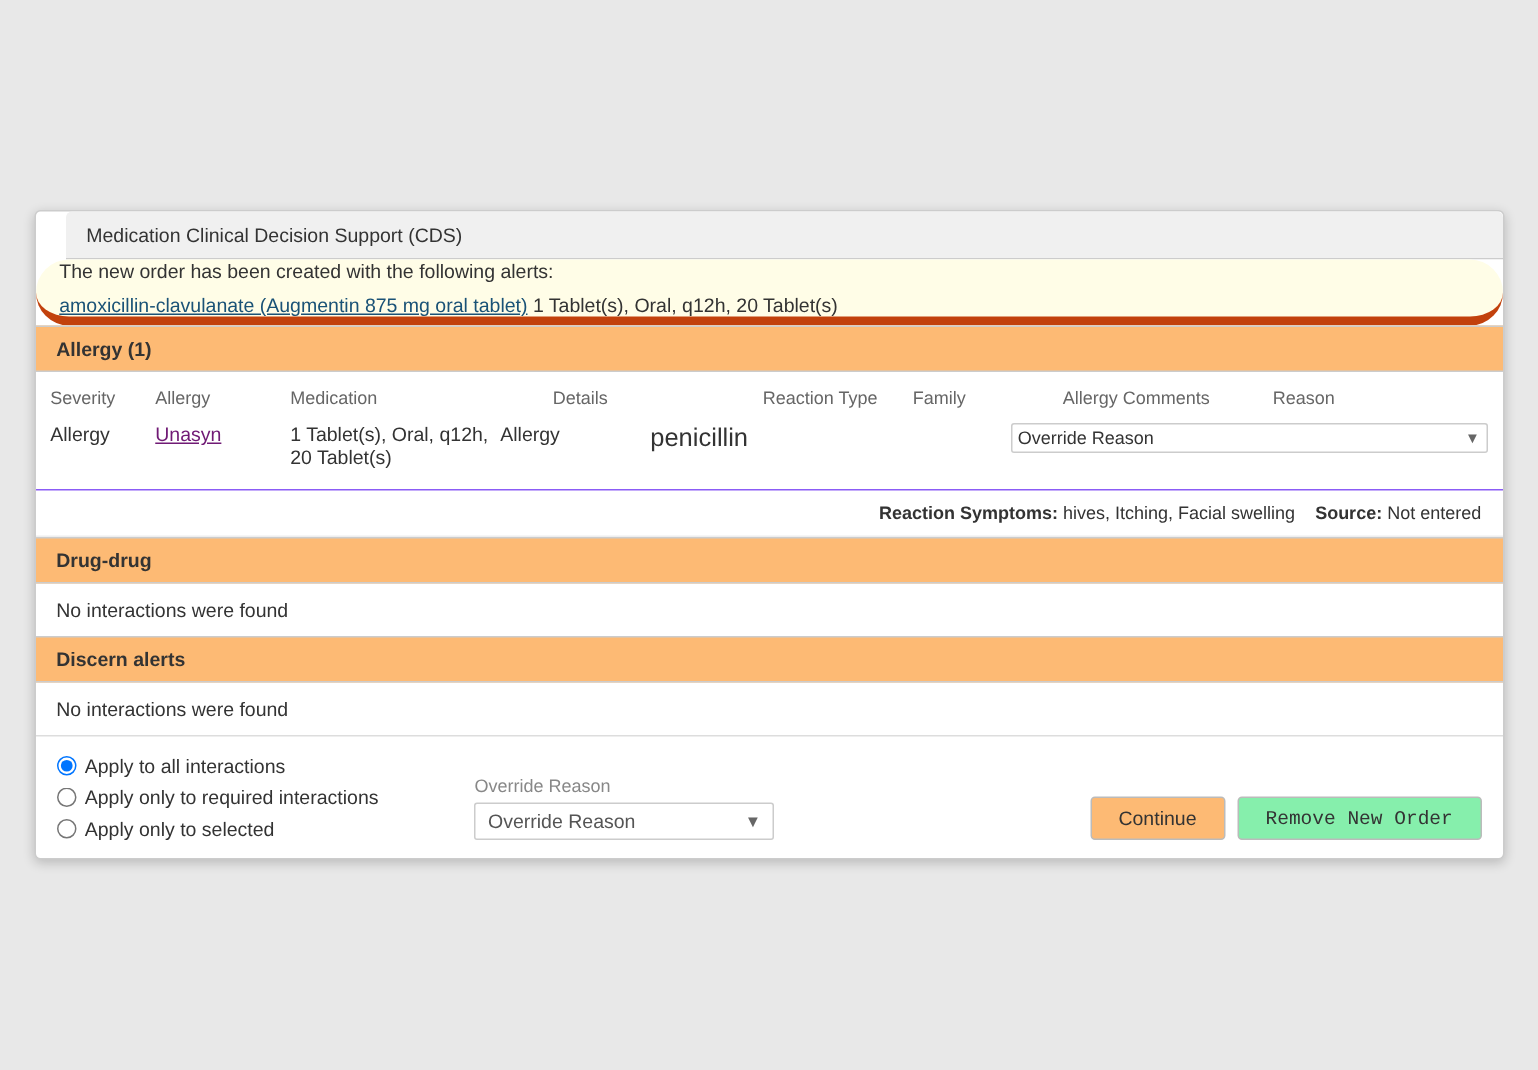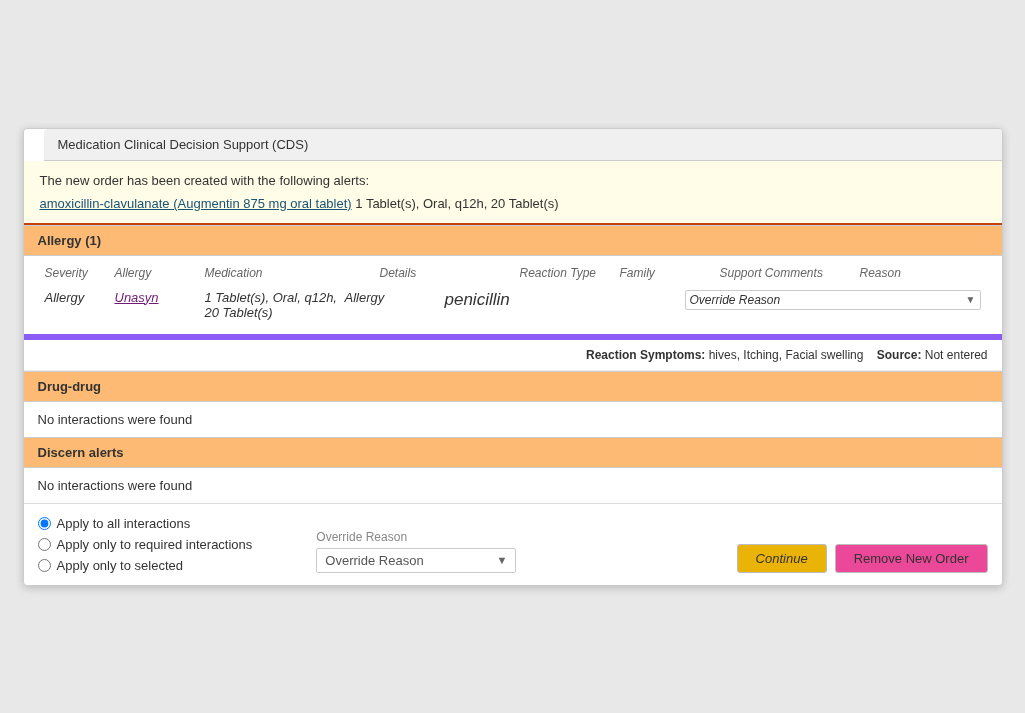--- a/index.html
+++ b/index.html
@@ -25,22 +25,23 @@
       border-bottom: 1px solid #ccc;
       padding: 8px 14px;
       font-size: 13px;
       font-weight: normal;
       color: #333;
       border-radius: 4px 4px 0 0;
       margin-left: 20px;
     }
     .alert-banner {
       background: #fffde7;
-      border-bottom: 2px solid #c2410c;
-      padding: 12px 16px;
+      border-bottom: 6px solid #c2410c;
+      padding: 0 16px;
+      border-radius: 27px;
     }
     .alert-banner p {
       color: #333;
       margin-bottom: 8px;
       font-size: 13px;
     }
     .alert-banner a {
       color: #1a5276;
       text-decoration: underline;
       cursor: pointer;
@@ -53,23 +54,22 @@
       background: #fdba74;
       border-top: 1px solid #ccc;
       border-bottom: 1px solid #ccc;
       padding: 7px 14px;
       font-size: 13px;
       font-weight: bold;
       color: #333;
     }
     .allergy-table {
       width: 100%;
-      padding: 10px 21px;
-      border-bottom: 6px solid #8b5cf6;
-      font-style: italic;
+      padding: 10px 10px;
+      border-bottom: 1px solid #8b5cf6;
     }
     .col-headers {
       display: flex;
       color: #666;
       font-size: 12px;
       margin-bottom: 6px;
       padding-bottom: 4px;
     }
     .col-headers span {
       color: #666;
@@ -172,22 +172,22 @@
     }
     .btn {
       padding: 6px 18px;
       border: 1px solid #bbb;
       border-radius: 3px;
       font-size: 13px;
       cursor: pointer;
       background: #f5f5f5;
       color: #333;
     }
-    .btn-continue { background: #eab308; font-style: italic; }
-    .btn-remove { background: #ec4899; }
+    .btn-continue { background: #fdba74; }
+    .btn-remove { background: #86efac; font-family: Liberation Mono, monospace; }
   </style>
 </head>
 <body>
 
 <div class="modal">
 
   <div class="modal-title">
     <span>Medication Clinical Decision Support (CDS)</span>
   </div>
 
@@ -204,21 +204,21 @@
 
   <div class="allergy-table">
 
     <div class="col-headers">
       <span class="col-severity">Severity</span>
       <span class="col-allergy">Allergy</span>
       <span class="col-medication">Medication</span>
       <span class="col-details">Details</span>
       <span class="col-reaction-type">Reaction Type</span>
       <span class="col-family">Family</span>
-      <span class="col-allergy-comments">Support Comments</span>
+      <span class="col-allergy-comments">Allergy Comments</span>
       <span class="col-reason">Reason</span>
     </div>
 
     <div class="data-row">
       <span class="col-severity">Allergy</span>
       <span class="col-allergy">
         <a>Unasyn</a>
       </span>
       <span class="col-details">1 Tablet(s), Oral, q12h, 20 Tablet(s)</span>
       <span class="col-reaction-type">Allergy</span>

